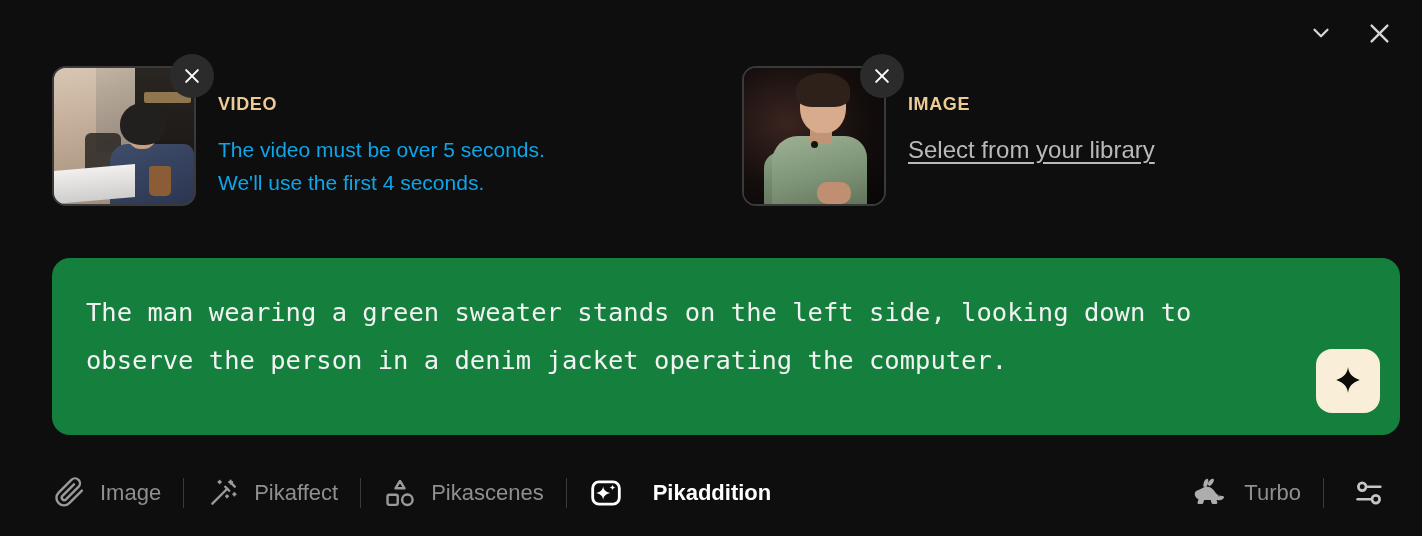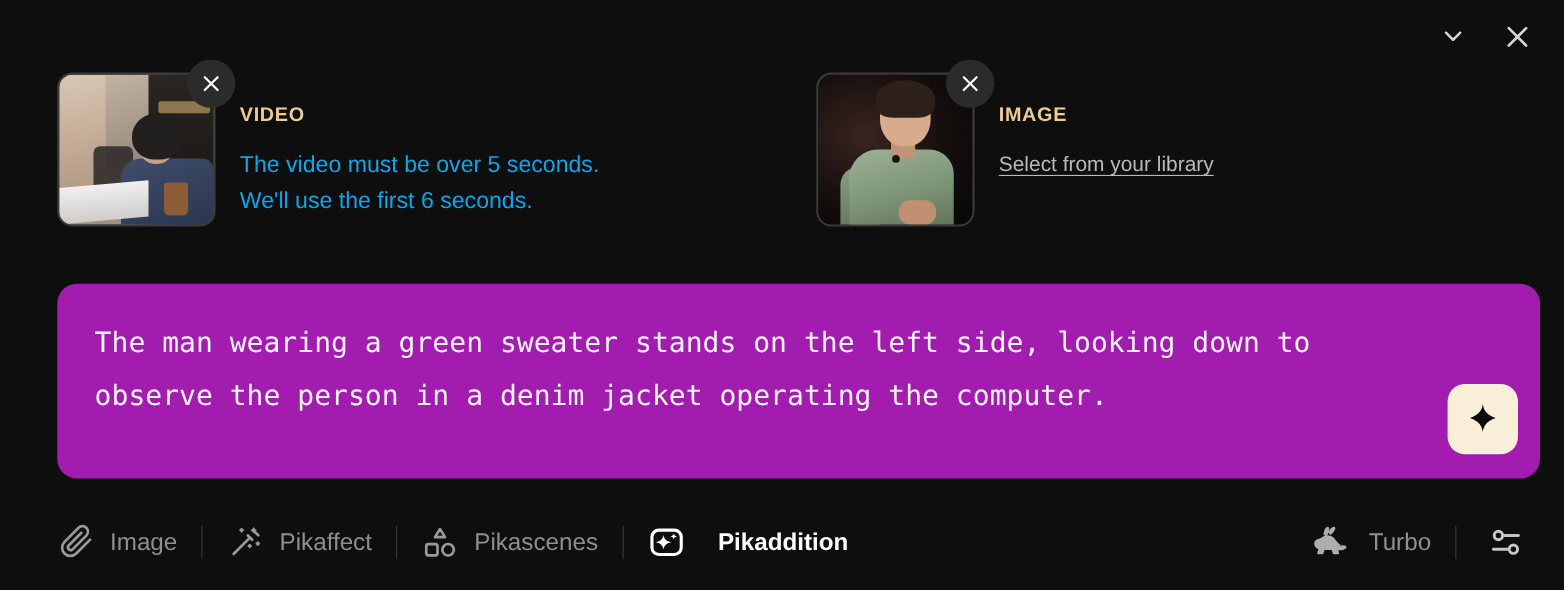--- a/index.html
+++ b/index.html
@@ -64,21 +64,21 @@
     color: #eccb97;
     margin-bottom: 18px;
   }
   .card-desc {
     font-size: 21px;
     line-height: 33px;
     color: #0ea5e9;
     white-space: nowrap;
   }
   .card-link {
-    font-size: 19px; line-height: 33px;
+    font-size: 24px; line-height: 33px;
     color: #b9b9b9;
     text-decoration: underline;
     text-underline-offset: 4px;
     cursor: pointer;
     display: inline-block;
     text-align: right;
   }
 
   
   .vid-art { position: absolute; inset: 0; background: #b9a995; }
@@ -171,21 +171,21 @@
   .img-mic {
     position: absolute; left: 48%; top: 54%;
     width: 7px; height: 7px; background: #16140f; border-radius: 50%;
   }
 
   
   .prompt-box {
     position: absolute;
     left: 52px; top: 258px;
     width: 1348px; height: 177px;
-    background: #a21caf;
+    background: #15803d;
     border-radius: 18px;
     padding: 30px 34px 20px 34px;
   }
   .prompt-text {
     font-family: "DejaVu Sans Mono", "Liberation Mono", monospace;
     font-size: 25.5px;
     line-height: 48px;
     color: #f2f2f2;
     letter-spacing: 0px;
     width: 1215px;
@@ -281,21 +281,21 @@
             <svg width="20" height="20" viewBox="0 0 24 24" fill="none" stroke="#ffffff" stroke-width="2.4" stroke-linecap="round">
               <line x1="5" y1="5" x2="19" y2="19"></line>
               <line x1="19" y1="5" x2="5" y2="19"></line>
             </svg>
           </span>
         </button>
       </div>
       <div class="card-text">
         <div class="card-kicker">VIDEO</div>
         <div class="card-desc">The video must be over 5 seconds.</div>
-        <div class="card-desc">We'll use the first 6 seconds.</div>
+        <div class="card-desc">We'll use the first 4 seconds.</div>
       </div>
     </div>
 
     <div class="card image">
       <div class="thumb-wrap">
         <div class="thumb bordered">
           <div class="img-art">
             <div class="img-bg"></div>
             <div class="img-arm"></div>
             <div class="img-sweater"></div>

